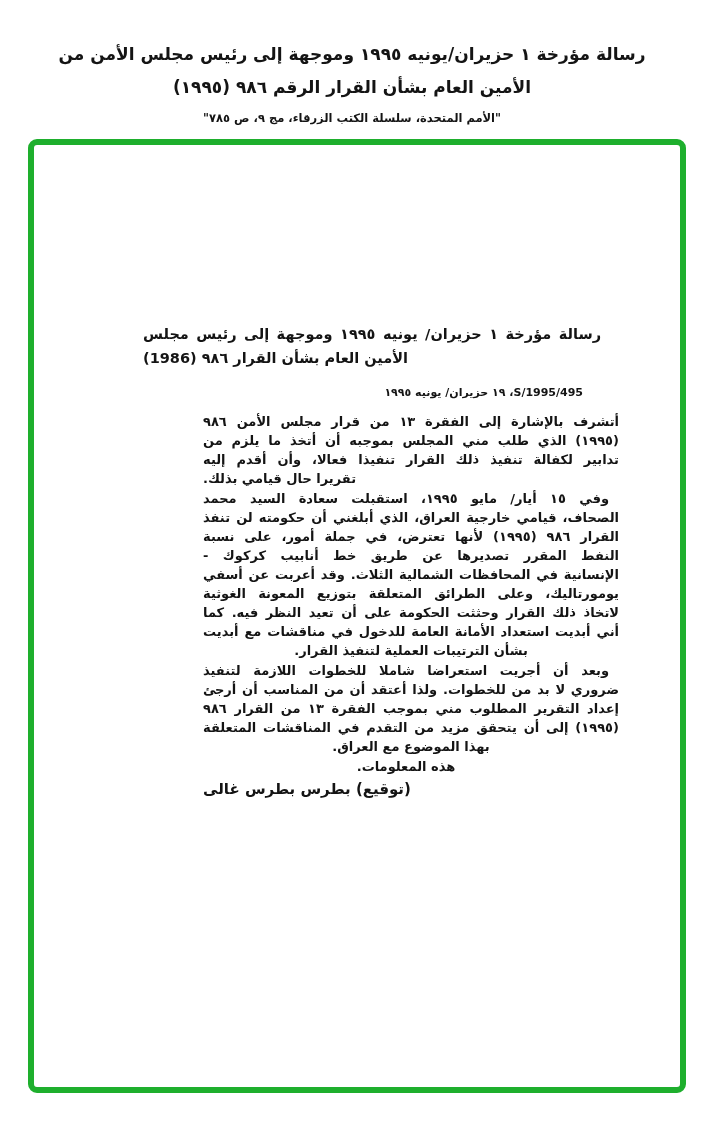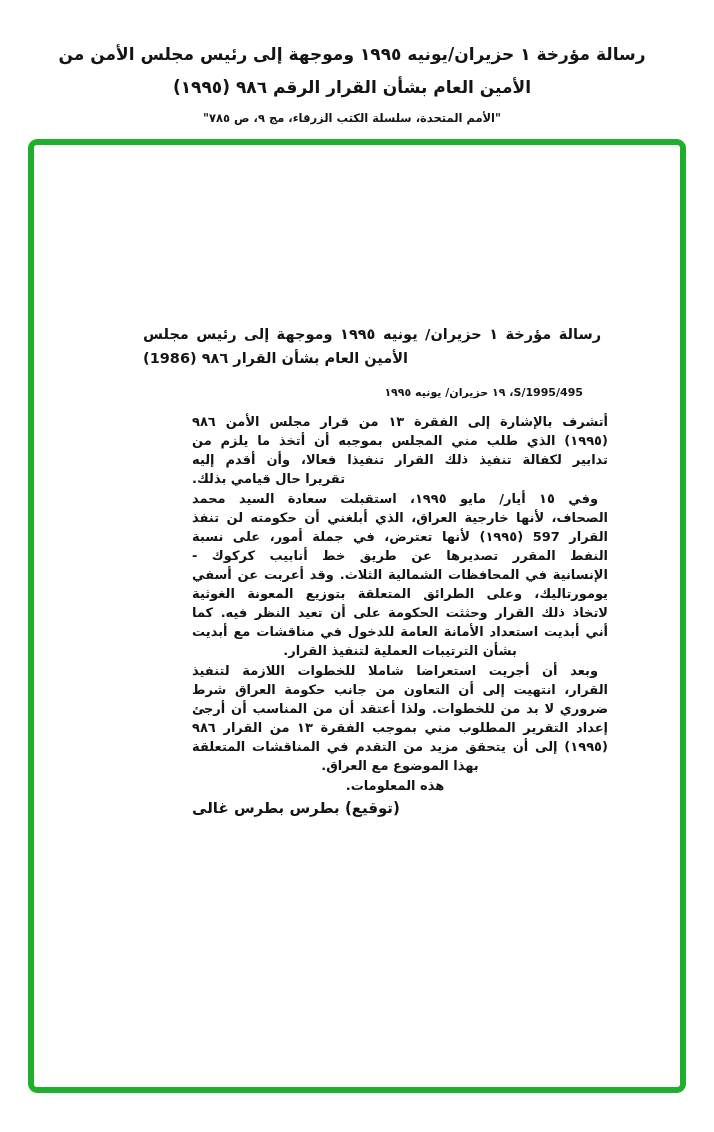--- a/index.html
+++ b/index.html
@@ -33,21 +33,21 @@
     position:absolute;left:143px;top:322px;width:458px;
     direction:rtl;font-weight:bold;font-size:14.5px;
   }
   .doc-title .line{line-height:24px;height:24px;}
   .doc-ref{
     position:absolute;left:143px;top:384px;width:440px;
     direction:rtl;text-align:right;
     font-weight:bold;font-size:11px;line-height:18px;
   }
   .doc-body{
-    position:absolute;left:192px;top:412px;width:416px;
+    position:absolute;left:203px;top:412px;width:416px;
     direction:rtl;font-weight:bold;font-size:13px;
   }
   .line{
     text-align:justify;
     text-align-last:justify;
     overflow:hidden;
   }
   .doc-body .line{line-height:19px;height:19px;}
   .line.last{text-align-last:left;}
   .doc-body .para + .para .line.last{text-align-last:center;}
@@ -82,32 +82,31 @@
   <div class="doc-body">
 
     <div class="para">
         <div class="line">أتشرف بالإشارة إلى الفقرة ١٣ من قرار مجلس الأمن ٩٨٦</div>
         <div class="line">(١٩٩٥) الذي طلب مني المجلس بموجبه أن أتخذ ما يلزم من</div>
         <div class="line">تدابير لكفالة تنفيذ ذلك القرار تنفيذا فعالا، وأن أقدم إليه</div>
         <div class="line last">تقريرا حال قيامي بذلك.</div>
       </div>
       <div class="para">
         <div class="line">وفي ١٥ أيار/ مايو ١٩٩٥، استقبلت سعادة السيد محمد</div>
-        <div class="line">الصحاف، لأنها خارجية العراق، الذي أبلغني أن حكومته لن تنفذ</div>
-        <div class="line">القرار 597 (١٩٩٥) لأنها تعترض، في جملة أمور، على نسبة</div>
+        <div class="line">الصحاف، قيامي خارجية العراق، الذي أبلغني أن حكومته لن تنفذ</div>
+        <div class="line">القرار ٩٨٦ (١٩٩٥) لأنها تعترض، في جملة أمور، على نسبة</div>
         <div class="line">النفط المقرر تصديرها عن طريق خط أنابيب كركوك -</div>
         <div class="line">الإنسانية في المحافظات الشمالية الثلاث. وقد أعربت عن أسفي</div>
         <div class="line">يومورتاليك، وعلى الطرائق المتعلقة بتوزيع المعونة الغوثية</div>
         <div class="line">لاتخاذ ذلك القرار وحثثت الحكومة على أن تعيد النظر فيه. كما</div>
         <div class="line">أني أبديت استعداد الأمانة العامة للدخول في مناقشات مع أبديت</div>
         <div class="line last">بشأن الترتيبات العملية لتنفيذ القرار.</div>
       </div>
       <div class="para">
         <div class="line">وبعد أن أجريت استعراضا شاملا للخطوات اللازمة لتنفيذ</div>
-        <div class="line">القرار، انتهيت إلى أن التعاون من جانب حكومة العراق شرط</div>
         <div class="line">ضروري لا بد من للخطوات. ولذا أعتقد أن من المناسب أن أرجئ</div>
         <div class="line">إعداد التقرير المطلوب مني بموجب الفقرة ١٣ من القرار ٩٨٦</div>
         <div class="line">(١٩٩٥) إلى أن يتحقق مزيد من التقدم في المناقشات المتعلقة</div>
         <div class="line last">بهذا الموضوع مع العراق.</div>
       </div>
       <div class="para">
         <div class="line last">هذه المعلومات.</div>
       </div>
       <div class="signature">(توقيع) بطرس بطرس غالى</div>
   </div>

